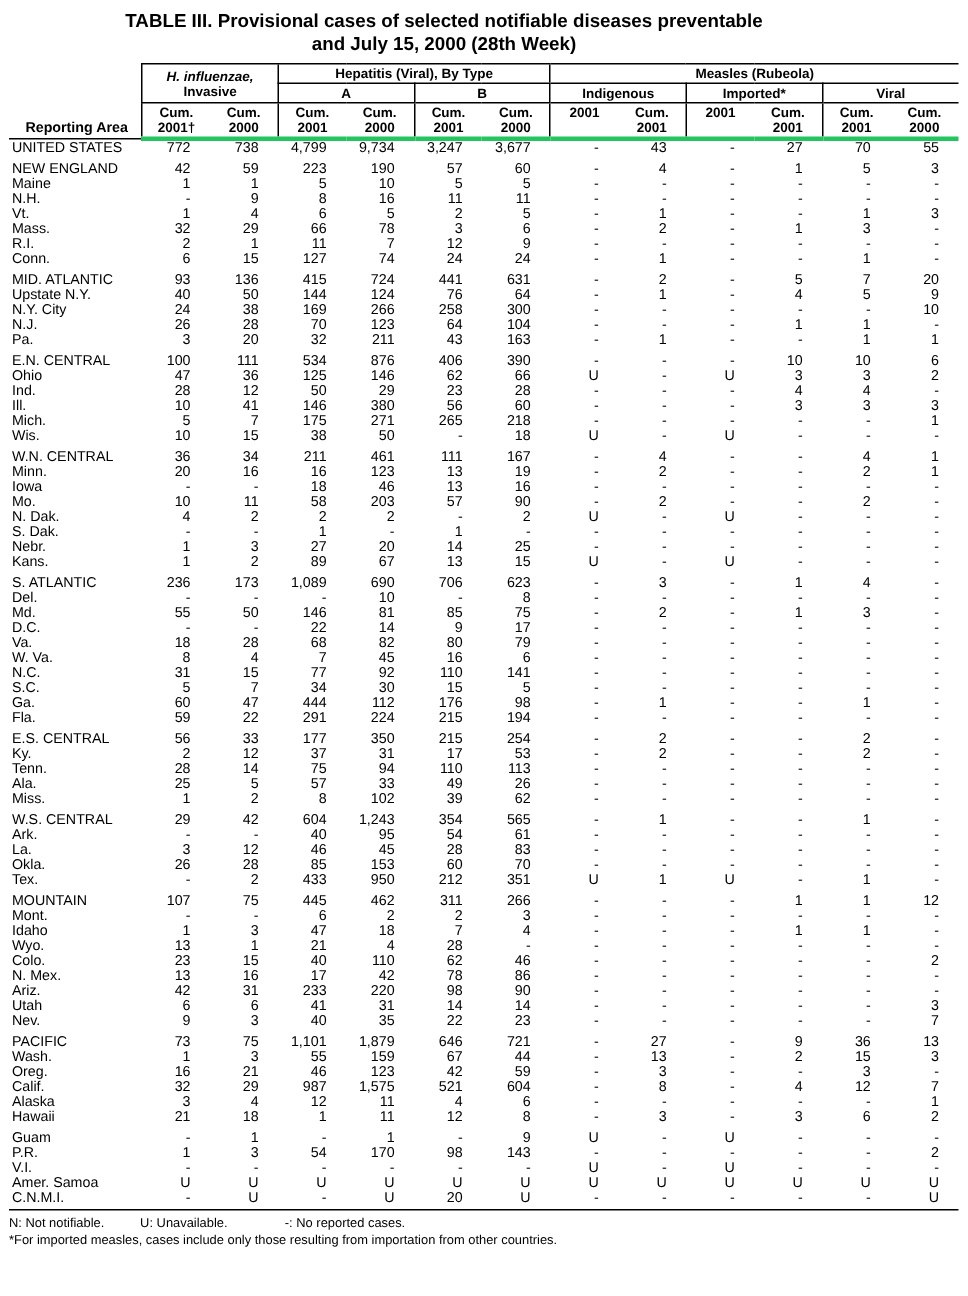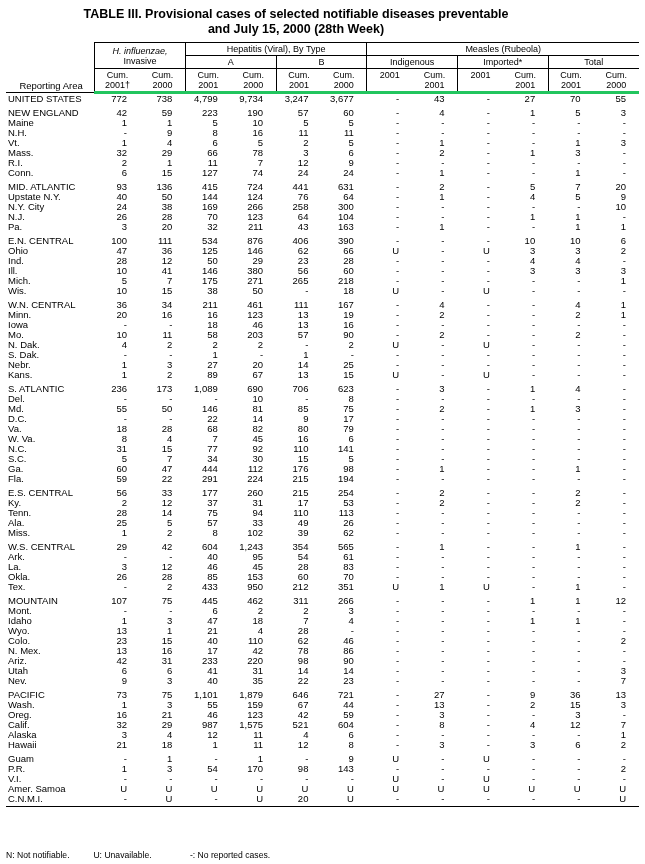--- a/index.html
+++ b/index.html
@@ -12,21 +12,21 @@
   }
   .page { width:592px; height:864px; padding:5px 6px 0 6px; }
 
   .title { text-align:center; font-weight:bold; font-size:12.5px; line-height:15px; padding:2px 0 5px 0; }
 
   table { border-collapse:collapse; table-layout:fixed; width:633px; }
   col.area-col { width:88px; }
   col.num-col  { width:45px; }
 
   thead th {
-    font-weight:normal; font-size:9px; line-height:10px;
+    font-weight:bold; font-size:9px; line-height:10px;
     vertical-align:top; text-align:center; padding:1px 0;
   }
   th.area {
     text-align:center; vertical-align:bottom; padding-left:2px;
     font-size:9.5px; border-bottom:1px solid #000;
   }
   .h1 th.grp { border-top:1px solid #000; border-bottom:1px solid #000; border-left:1px solid #000; }
   .h1 th.hflu { vertical-align:middle; }
   .h2 th.sub { border-bottom:1px solid #000; border-left:1px solid #000; }
   .h3 th { border-bottom:3px solid #22c55e;margin-top:43px; }
@@ -39,21 +39,21 @@
   }
   tbody td.area { text-align:left; padding-left:2px; }
   tbody td.num  { text-align:right; padding-right:13px; }
   tr.gap td { height:4px; line-height:4px; font-size:4px; }
 
   .footnotes {
     width:633px; border-top:1px solid #000;
     margin-top:2px; padding-top:3px;
     font-size:8.6px; line-height:10.5px;
   }
-  .footnotes .fn { white-space:pre-wrap;margin-top:40px; }
+  .footnotes .fn { white-space:pre-wrap; }
 </style>
 </head>
 <body>
 
 <div class="page">
 
   <div class="title">
     <div>TABLE III. Provisional cases of selected notifiable diseases preventable</div>
     <div>and July 15, 2000 (28th Week)</div>
   </div>
@@ -68,21 +68,21 @@
         <th class="area" rowspan="3">Reporting Area</th>
         <th class="grp hflu" colspan="2" rowspan="2"><span class="it">H. influenzae,</span><br><span>Invasive</span></th>
         <th class="grp" colspan="4">Hepatitis (Viral), By Type</th>
         <th class="grp" colspan="6">Measles (Rubeola)</th>
       </tr>
       <tr class="h2">
         <th class="sub" colspan="2">A</th>
         <th class="sub" colspan="2">B</th>
         <th class="sub" colspan="2">Indigenous</th>
         <th class="sub" colspan="2">Imported*</th>
-        <th class="sub" colspan="2">Total</th>
+        <th class="sub" colspan="2">Viral</th>
       </tr>
       <tr class="h3" id="col-head-row">
           <th class="gb">
             <div>Cum.</div>
             <div>2001†</div>
           </th>
           <th>
             <div>Cum.</div>
             <div>2000</div>
           </th>
@@ -700,21 +700,21 @@
           <td class="num">-</td>
         </tr>
         <tr class="gap">
           <td colspan="13"></td>
         </tr>
         <tr>
           <td class="area">E.S. CENTRAL</td>
           <td class="num">56</td>
           <td class="num">33</td>
           <td class="num">177</td>
-          <td class="num">260</td>
+          <td class="num">350</td>
           <td class="num">215</td>
           <td class="num">254</td>
           <td class="num">-</td>
           <td class="num">2</td>
           <td class="num">-</td>
           <td class="num">-</td>
           <td class="num">2</td>
           <td class="num">-</td>
         </tr>
         <tr>

